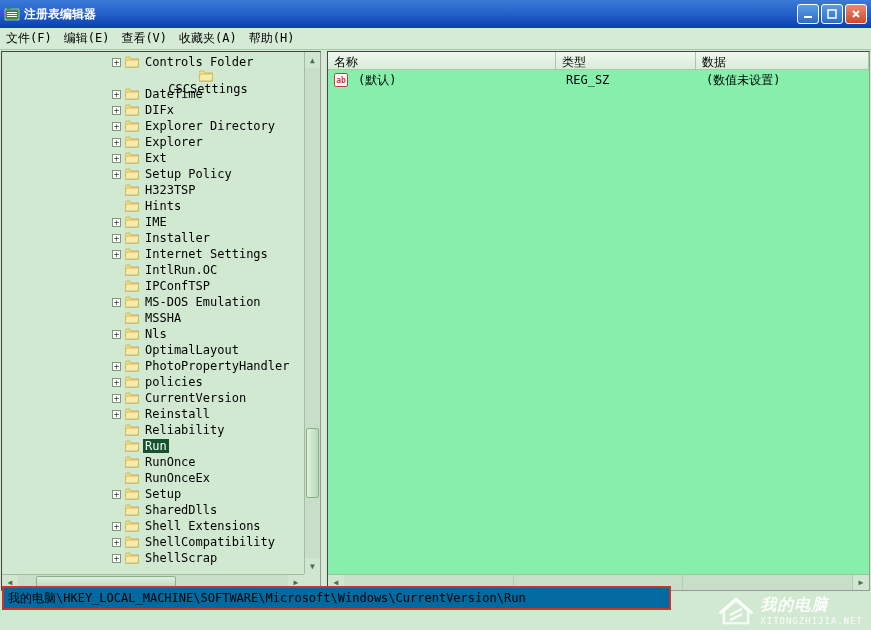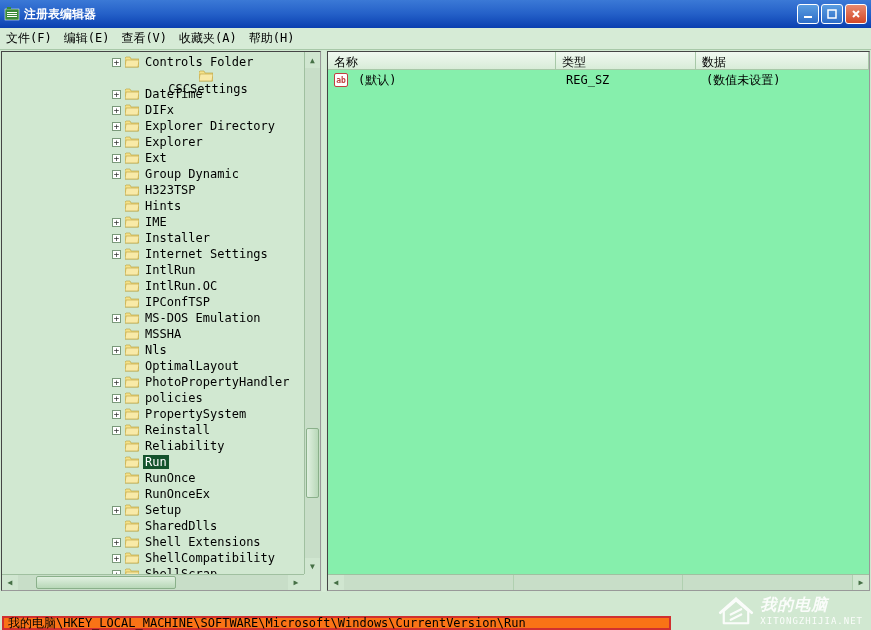--- a/index.html
+++ b/index.html
@@ -54,21 +54,21 @@
 .list-row .cell { padding: 0 6px; }
 .value-icon { width: 14px; height: 14px; margin-left: 6px; margin-right: 4px; display: inline-flex; align-items: center; justify-content: center; border: 1px solid #c04040; background: #fff; font-size: 8px; color: #c04040; font-weight: bold; border-radius: 2px; }
 
 .list-hscroll { position: absolute; left: 0; right: 0; bottom: 0; height: 16px; background: #c8dec8; border-top: 1px solid #a0c0a0; }
 .list-hscroll .arrow { position: absolute; top: 0; bottom: 0; width: 16px; background: #d0e6d0; display: flex; align-items: center; justify-content: center; font-size: 8px; color: #467046; }
 .list-hscroll .arrow.lf { left: 0; }
 .list-hscroll .arrow.rt { right: 0; }
 .list-hscroll .track { position: absolute; left: 16px; right: 16px; top: 0; bottom: 0; display: flex; }
 .list-hscroll .seg { flex: 1; border-right: 1px solid #b0d0b0; }
 
-.statusbar { position: absolute; left: 2px; right: 200px; bottom: 0; height: 14px; border: 2px solid #d03030; background: #f97316; display: flex; align-items: center; padding: 0 4px; }
+.statusbar { position: absolute; left: 2px; right: 200px; bottom: 20px; height: 24px; border: 2px solid #d03030; background: #0369a1; display: flex; align-items: center; padding: 0 4px; }
 
 .watermark { position: absolute; right: 8px; bottom: 4px; color: #fff; opacity: .9; display: flex; align-items: center; gap: 6px; }
 .watermark .wm-icon { width: 36px; height: 28px; }
 .watermark .wm-text { font-size: 16px; font-style: italic; font-weight: bold; letter-spacing: 1px; }
 .watermark .wm-sub { font-size: 9px; letter-spacing: 1px; display: block; }
 </style>
 </head>
 <body>
 
 <div class="titlebar">
@@ -169,21 +169,21 @@
                 <path d="M1 4 L14 4 L13 11 L0 11 Z" fill="#f8eaa8" stroke="#b89d3a" stroke-width="0.6"></path>
               </svg></span>
             <span class="tree-label">Ext</span>
           </div>
           <div class="tree-row" style="padding-left: 0px;">
             <span class="expander">+</span>
             <span class="folder-icon"><svg viewBox="0 0 14 12">
                 <path d="M0 2 L0 11 L14 11 L14 3 L6 3 L5 1 L1 1 Z" fill="#f4e28a" stroke="#b89d3a" stroke-width="0.6"></path>
                 <path d="M1 4 L14 4 L13 11 L0 11 Z" fill="#f8eaa8" stroke="#b89d3a" stroke-width="0.6"></path>
               </svg></span>
-            <span class="tree-label">Group Dynamic</span>
+            <span class="tree-label">Setup Policy</span>
           </div>
           <div class="tree-row" style="padding-left: 0px;">
             <span class="expander blank"></span>
             <span class="folder-icon"><svg viewBox="0 0 14 12">
                 <path d="M0 2 L0 11 L14 11 L14 3 L6 3 L5 1 L1 1 Z" fill="#f4e28a" stroke="#b89d3a" stroke-width="0.6"></path>
                 <path d="M1 4 L14 4 L13 11 L0 11 Z" fill="#f8eaa8" stroke="#b89d3a" stroke-width="0.6"></path>
               </svg></span>
             <span class="tree-label">H323TSP</span>
           </div>
           <div class="tree-row" style="padding-left: 0px;">
@@ -217,28 +217,20 @@
                 <path d="M1 4 L14 4 L13 11 L0 11 Z" fill="#f8eaa8" stroke="#b89d3a" stroke-width="0.6"></path>
               </svg></span>
             <span class="tree-label">Internet Settings</span>
           </div>
           <div class="tree-row" style="padding-left: 0px;">
             <span class="expander blank"></span>
             <span class="folder-icon"><svg viewBox="0 0 14 12">
                 <path d="M0 2 L0 11 L14 11 L14 3 L6 3 L5 1 L1 1 Z" fill="#f4e28a" stroke="#b89d3a" stroke-width="0.6"></path>
                 <path d="M1 4 L14 4 L13 11 L0 11 Z" fill="#f8eaa8" stroke="#b89d3a" stroke-width="0.6"></path>
               </svg></span>
-            <span class="tree-label">IntlRun</span>
-          </div>
-          <div class="tree-row" style="padding-left: 0px;">
-            <span class="expander blank"></span>
-            <span class="folder-icon"><svg viewBox="0 0 14 12">
-                <path d="M0 2 L0 11 L14 11 L14 3 L6 3 L5 1 L1 1 Z" fill="#f4e28a" stroke="#b89d3a" stroke-width="0.6"></path>
-                <path d="M1 4 L14 4 L13 11 L0 11 Z" fill="#f8eaa8" stroke="#b89d3a" stroke-width="0.6"></path>
-              </svg></span>
             <span class="tree-label">IntlRun.OC</span>
           </div>
           <div class="tree-row" style="padding-left: 0px;">
             <span class="expander blank"></span>
             <span class="folder-icon"><svg viewBox="0 0 14 12">
                 <path d="M0 2 L0 11 L14 11 L14 3 L6 3 L5 1 L1 1 Z" fill="#f4e28a" stroke="#b89d3a" stroke-width="0.6"></path>
                 <path d="M1 4 L14 4 L13 11 L0 11 Z" fill="#f8eaa8" stroke="#b89d3a" stroke-width="0.6"></path>
               </svg></span>
             <span class="tree-label">IPConfTSP</span>
           </div>
@@ -289,21 +281,21 @@
                 <path d="M1 4 L14 4 L13 11 L0 11 Z" fill="#f8eaa8" stroke="#b89d3a" stroke-width="0.6"></path>
               </svg></span>
             <span class="tree-label">policies</span>
           </div>
           <div class="tree-row" style="padding-left: 0px;">
             <span class="expander">+</span>
             <span class="folder-icon"><svg viewBox="0 0 14 12">
                 <path d="M0 2 L0 11 L14 11 L14 3 L6 3 L5 1 L1 1 Z" fill="#f4e28a" stroke="#b89d3a" stroke-width="0.6"></path>
                 <path d="M1 4 L14 4 L13 11 L0 11 Z" fill="#f8eaa8" stroke="#b89d3a" stroke-width="0.6"></path>
               </svg></span>
-            <span class="tree-label">PropertySystem</span>
+            <span class="tree-label">CurrentVersion</span>
           </div>
           <div class="tree-row" style="padding-left: 0px;">
             <span class="expander">+</span>
             <span class="folder-icon"><svg viewBox="0 0 14 12">
                 <path d="M0 2 L0 11 L14 11 L14 3 L6 3 L5 1 L1 1 Z" fill="#f4e28a" stroke="#b89d3a" stroke-width="0.6"></path>
                 <path d="M1 4 L14 4 L13 11 L0 11 Z" fill="#f8eaa8" stroke="#b89d3a" stroke-width="0.6"></path>
               </svg></span>
             <span class="tree-label">Reinstall</span>
           </div>
           <div class="tree-row" style="padding-left: 0px;">

